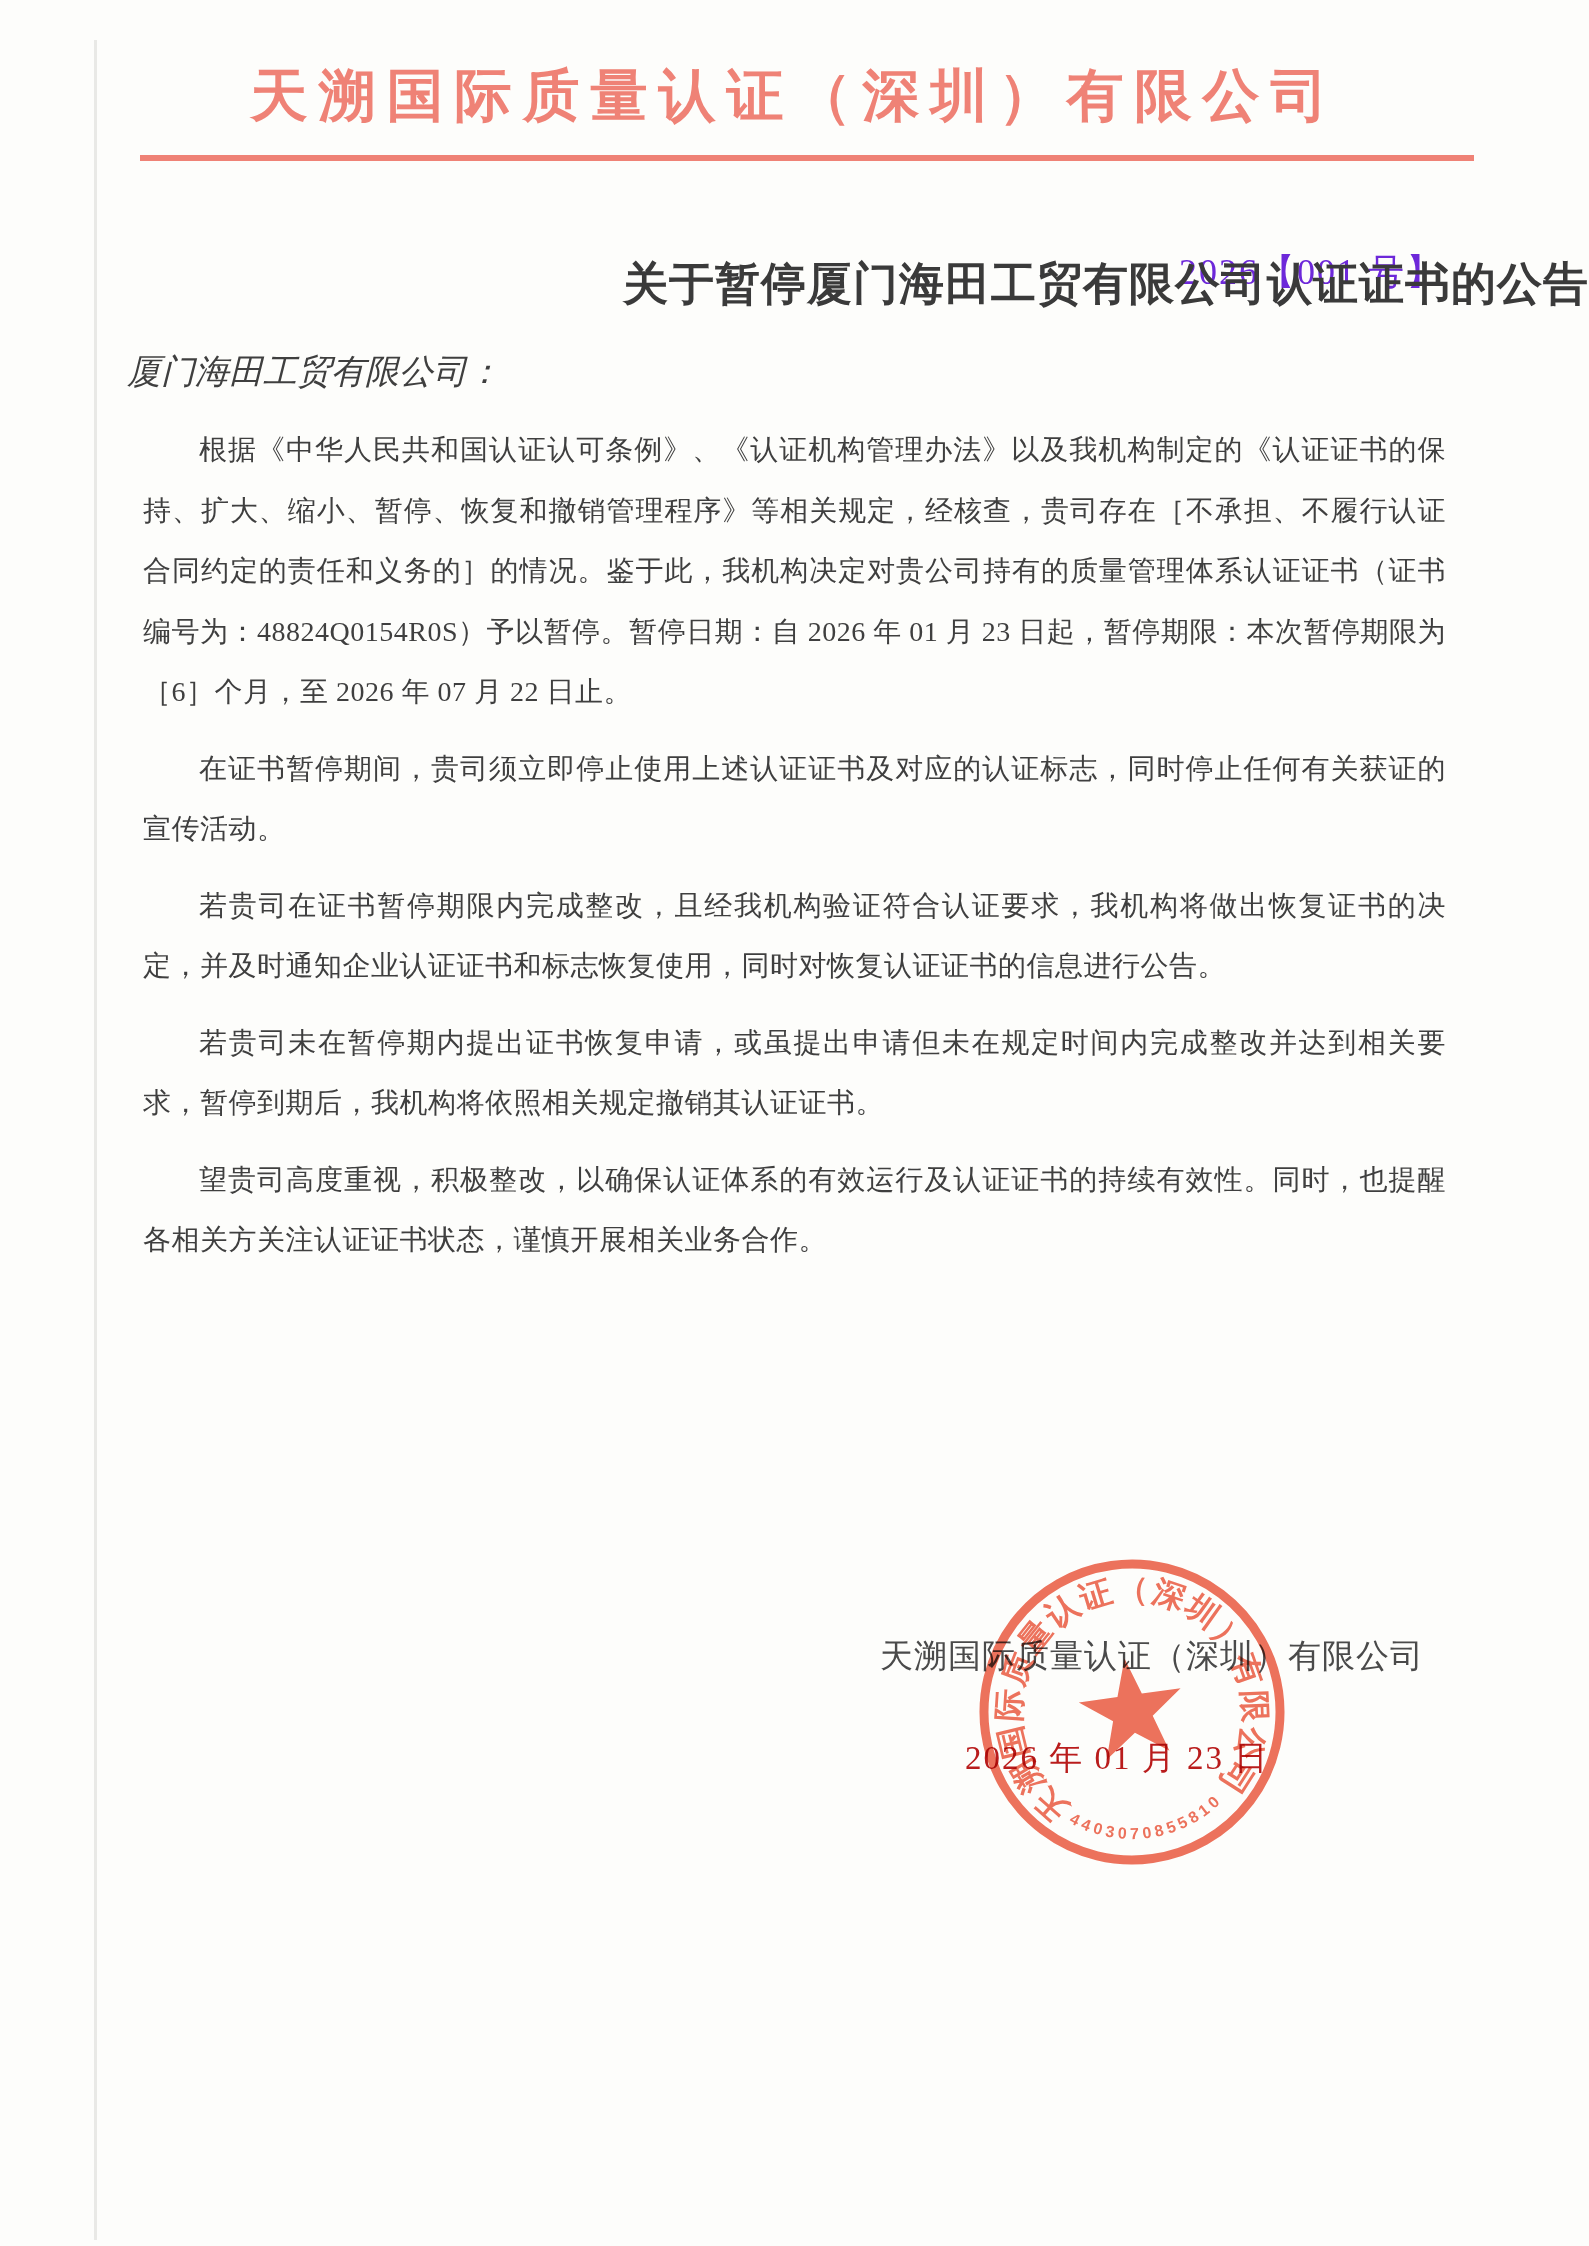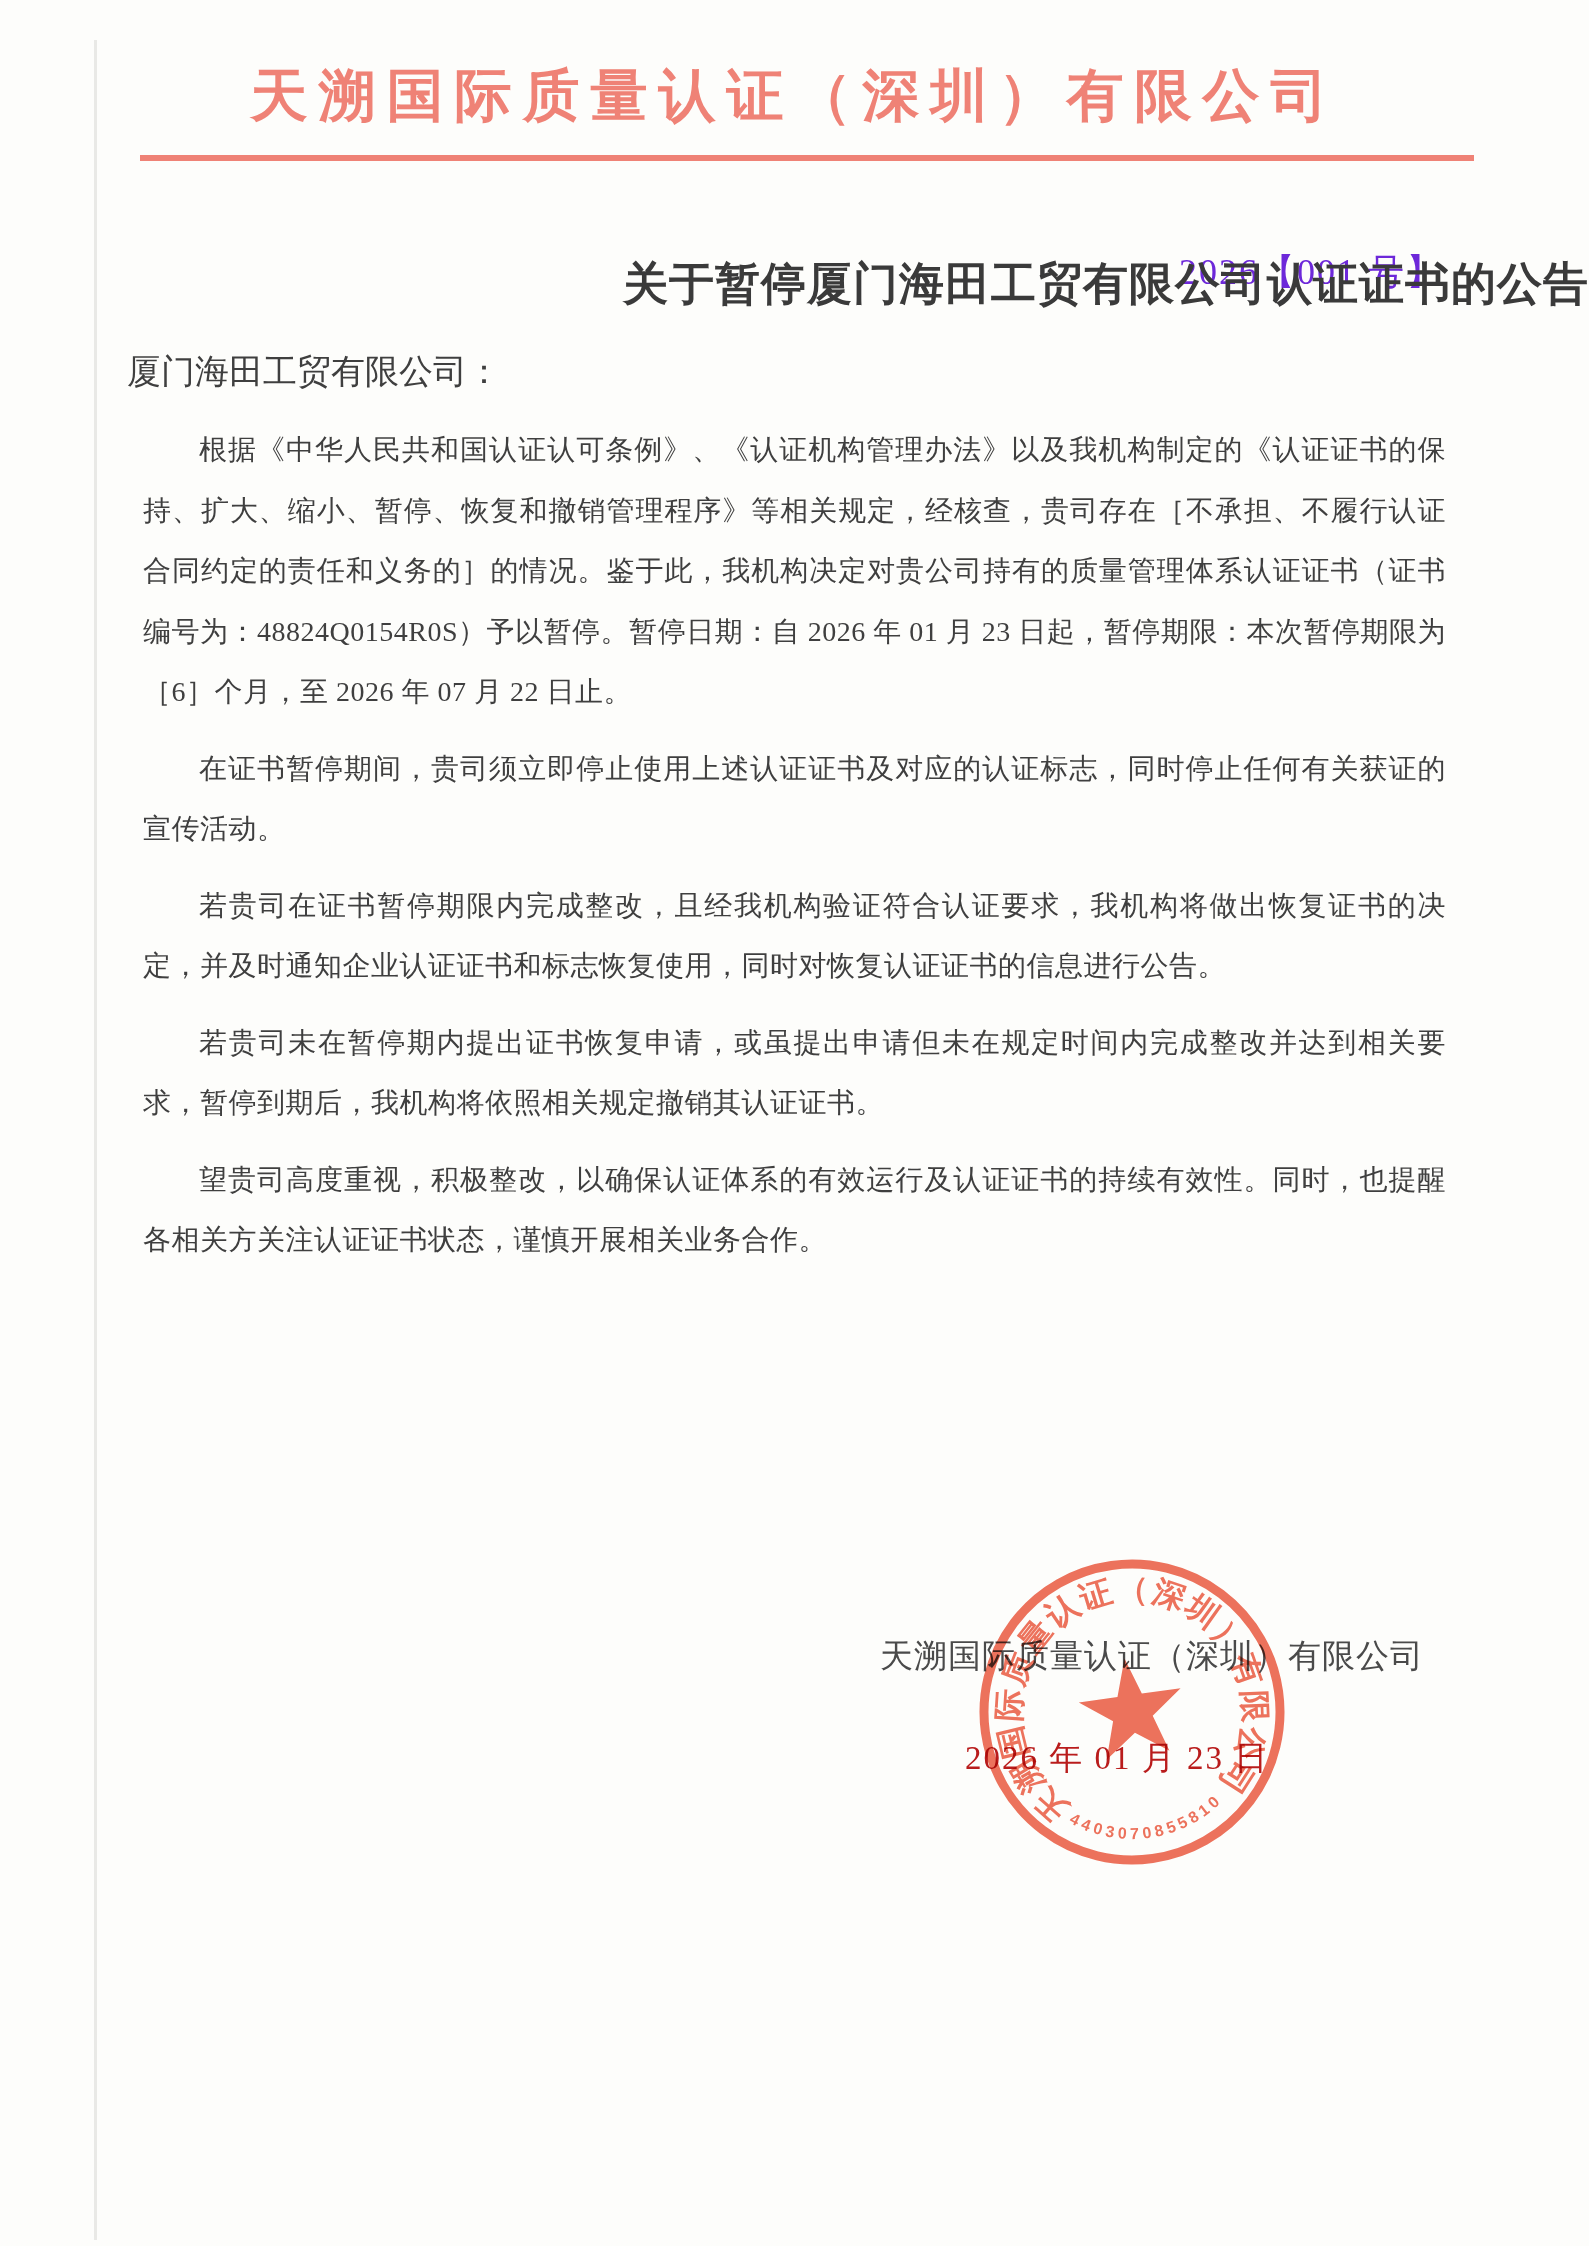--- a/index.html
+++ b/index.html
@@ -59,20 +59,21 @@
   }
   .body-block {
     position: absolute;
     top: 340px; left: 127px;
     width: 1335px;
   }
   .salutation {
     font-size: 34px;
     line-height: 64px;
     margin-bottom: 2px;
+    font-style: italic;
   }
   .body-block p {
     margin: 16px;
     font-size: 28px;
     line-height: 60.5px;
     text-align: justify;
     text-indent: 2em;
     letter-spacing: 0.5px;
   }
   .signature {

